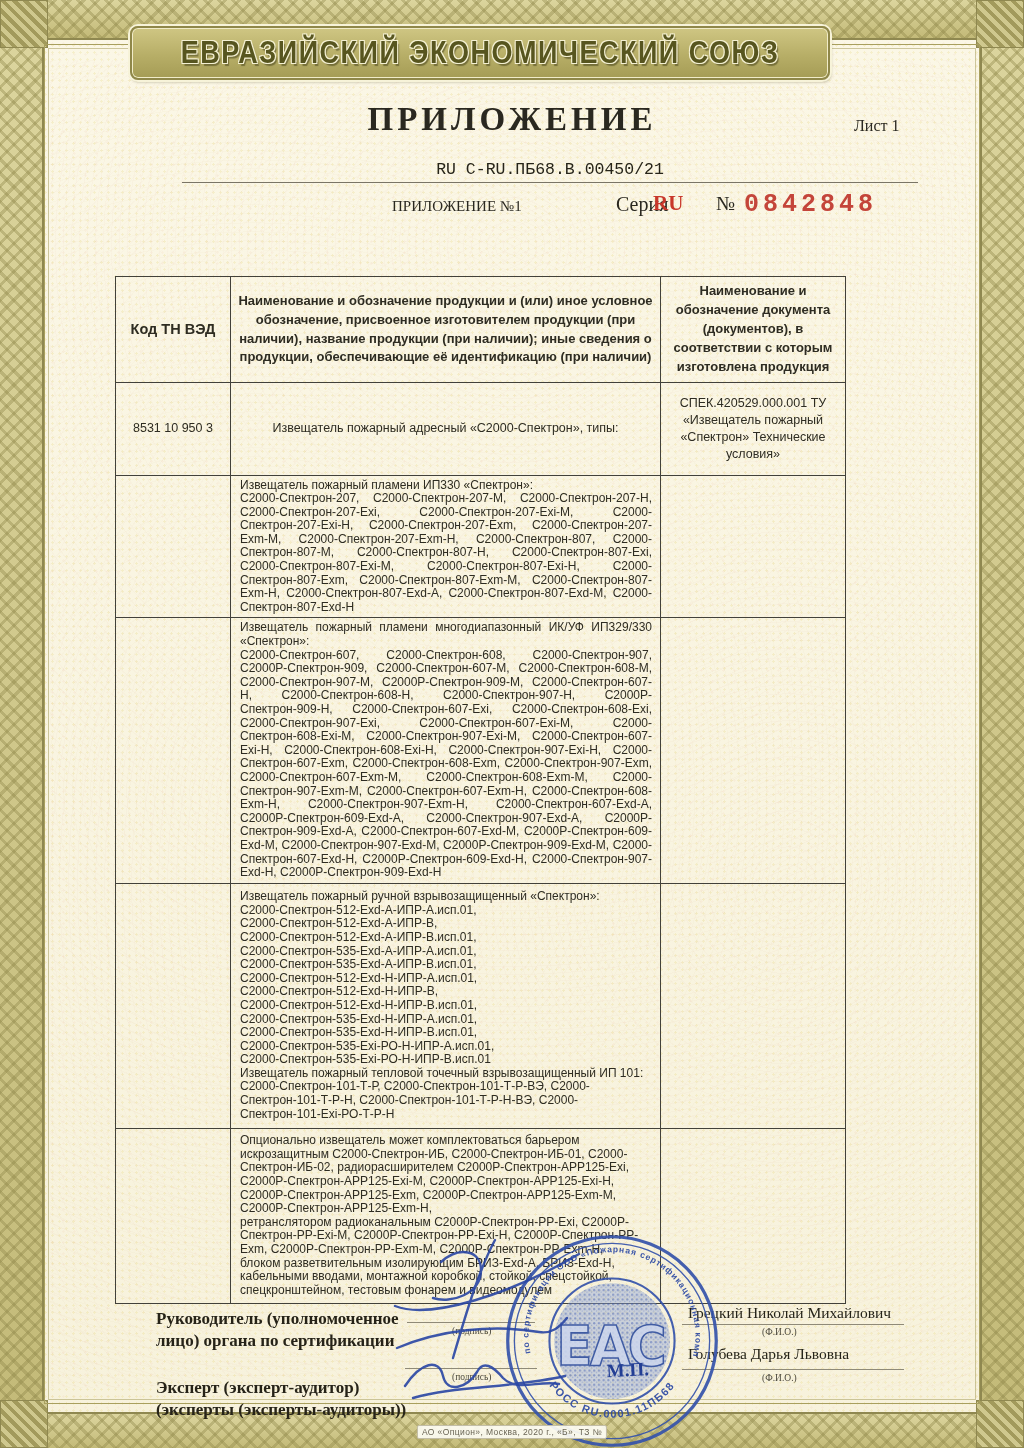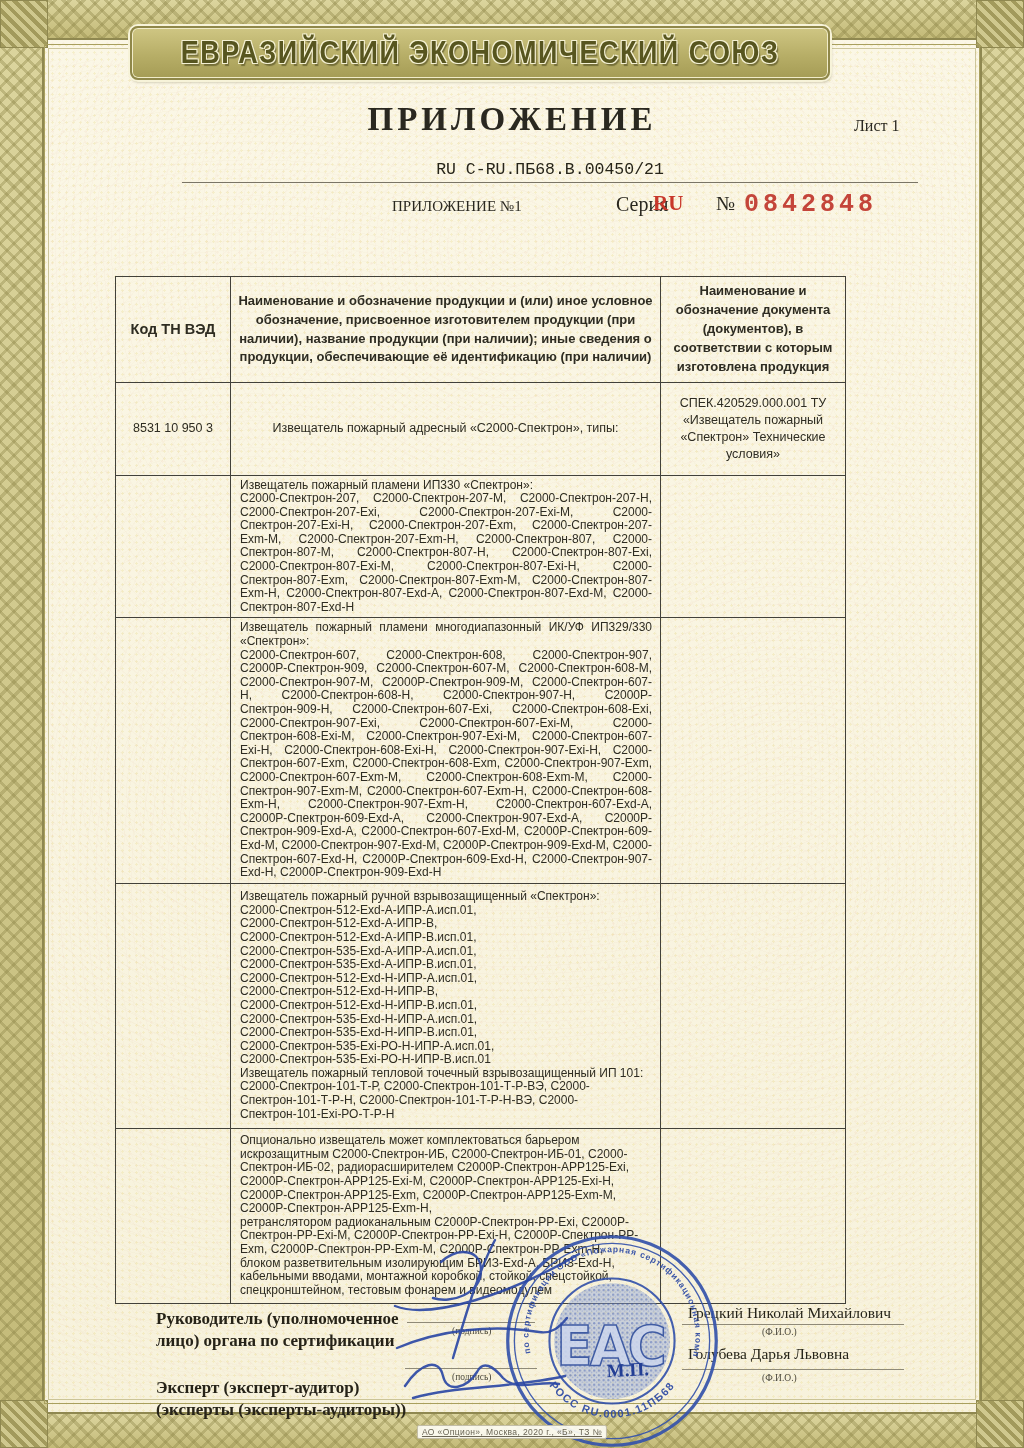--- a/index.html
+++ b/index.html
@@ -82,21 +82,21 @@
   .sig-line{position:absolute;border-bottom:1px solid #8f8a78;}
   .tiny-cap{position:absolute;font-size:9.5px;color:#4b483c;}
   .fio-name{position:absolute;font-size:15.5px;color:#262419;white-space:nowrap;}
 
   .stamp{position:absolute;left:503px;top:1232px;width:218px;height:218px;opacity:.92;}
   .scribbles{position:absolute;left:383px;top:1236px;width:210px;height:170px;}
 
   .imprint{position:absolute;left:50%;top:1425px;transform:translateX(-50%);
     background:rgba(253,252,243,.92);border:1px solid #c2bda6;border-radius:2px;
     font-family:"Liberation Sans",sans-serif;font-size:8.5px;color:#6a6555;
-    padding:1px 4px;letter-spacing:.4px;white-space:nowrap;text-decoration:underline;}
+    padding:1px 4px;letter-spacing:.4px;white-space:nowrap;}
 </style>
 </head>
 <body>
 
 <div class="page">
 
   <div class="watermark"></div>
   <div class="frame top"></div>
   <div class="frame bottom"></div>
   <div class="frame left"></div>

